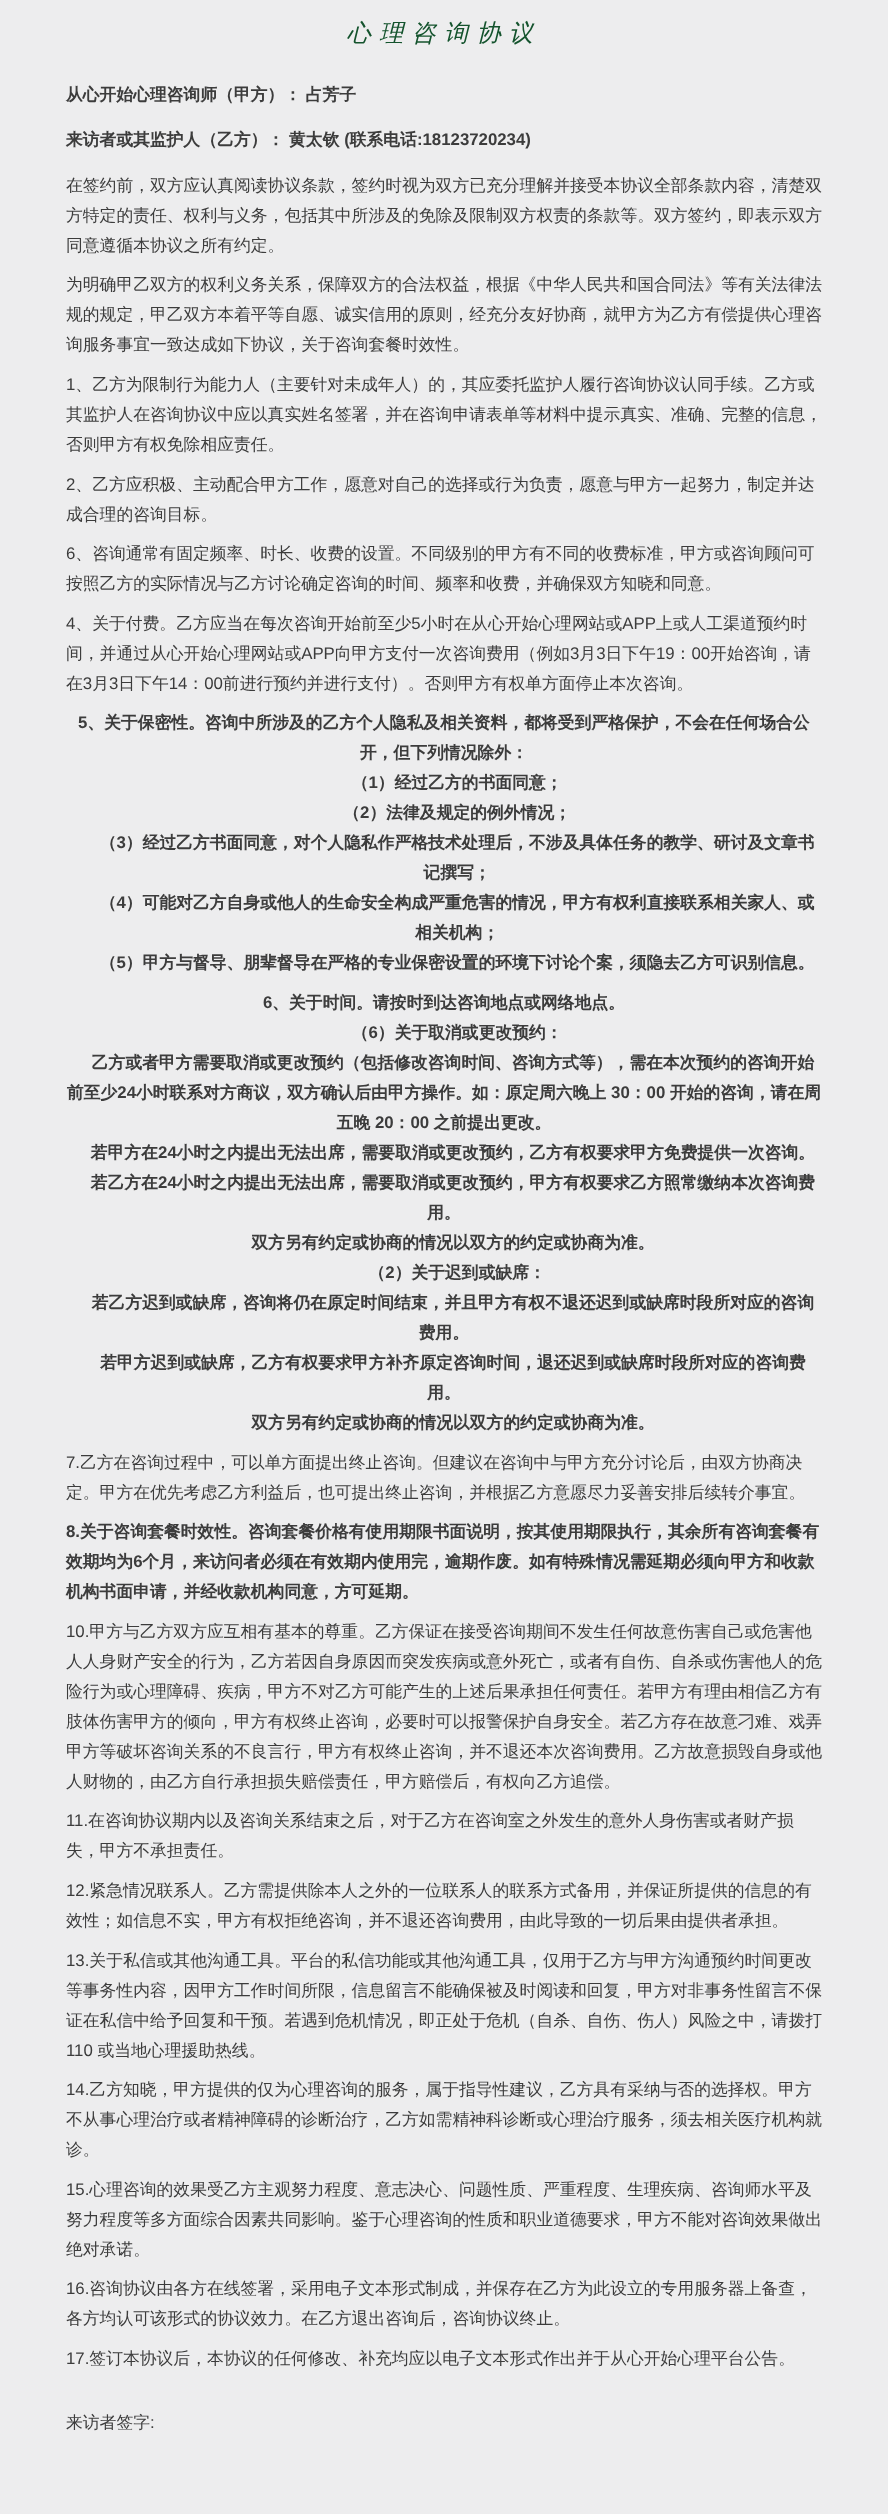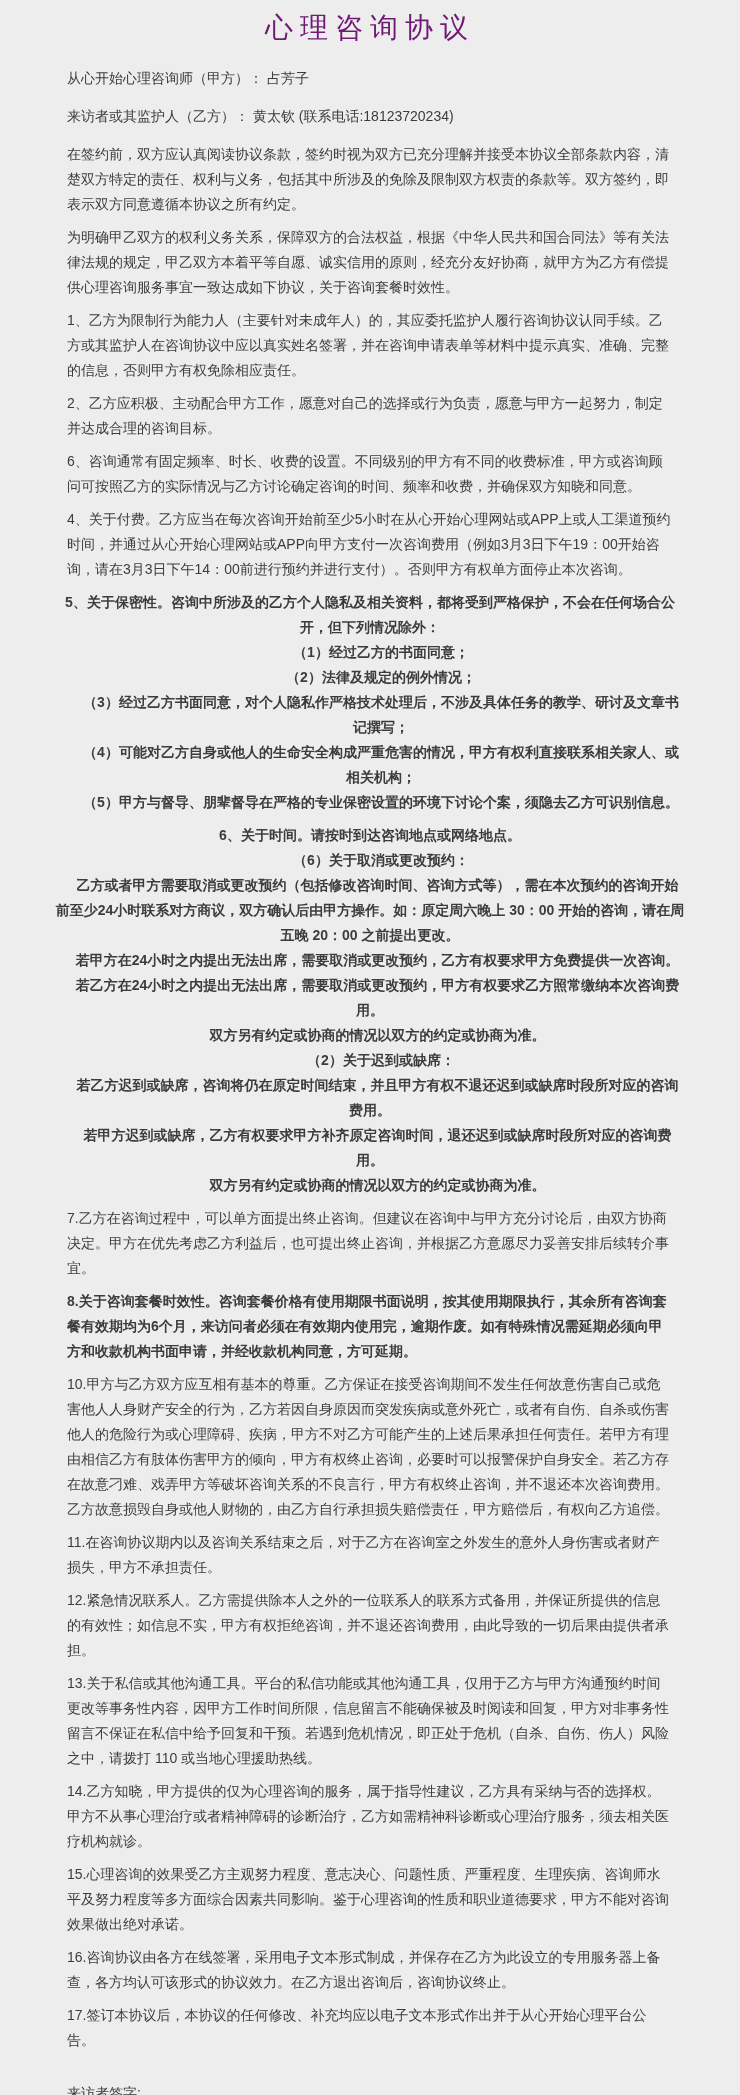--- a/index.html
+++ b/index.html
@@ -14,32 +14,33 @@
     box-sizing: border-box;
     padding: 6px 55px 30px 55px;
     background: #ededee;
     font-family: "Liberation Sans", "DejaVu Sans", sans-serif;
     font-size: 14px;
     line-height: 25px;
     color: #3c3c3c;
     -webkit-font-smoothing: antialiased;
   }
   .doc-title {
-    font-size: 28px;
+    font-size: 20px;
     font-weight: 400;
     text-align: center;
     letter-spacing: 7px;
-    color: #701a75;
+    color: #14532d;
     margin: 6px 0 22px 0;
     line-height: 32px;
+    font-style: italic;
   }
-  p { margin: 8px 12px; }
+  p { margin: 8px 0; }
   .party {
-    font-weight: normal;
-    margin: 13px 12px;
+    font-weight: bold;
+    margin: 13px 0;
   }
   .bold { font-weight: bold; }
   .group { margin: 8px 0; text-align: center; }
   .group p { margin: 0; }
   .ind { padding-left: 22px; }
   .ti { text-indent: 15px; }
   .sig-label { margin-top: 28px; }
 </style>
 </head>
 <body>

